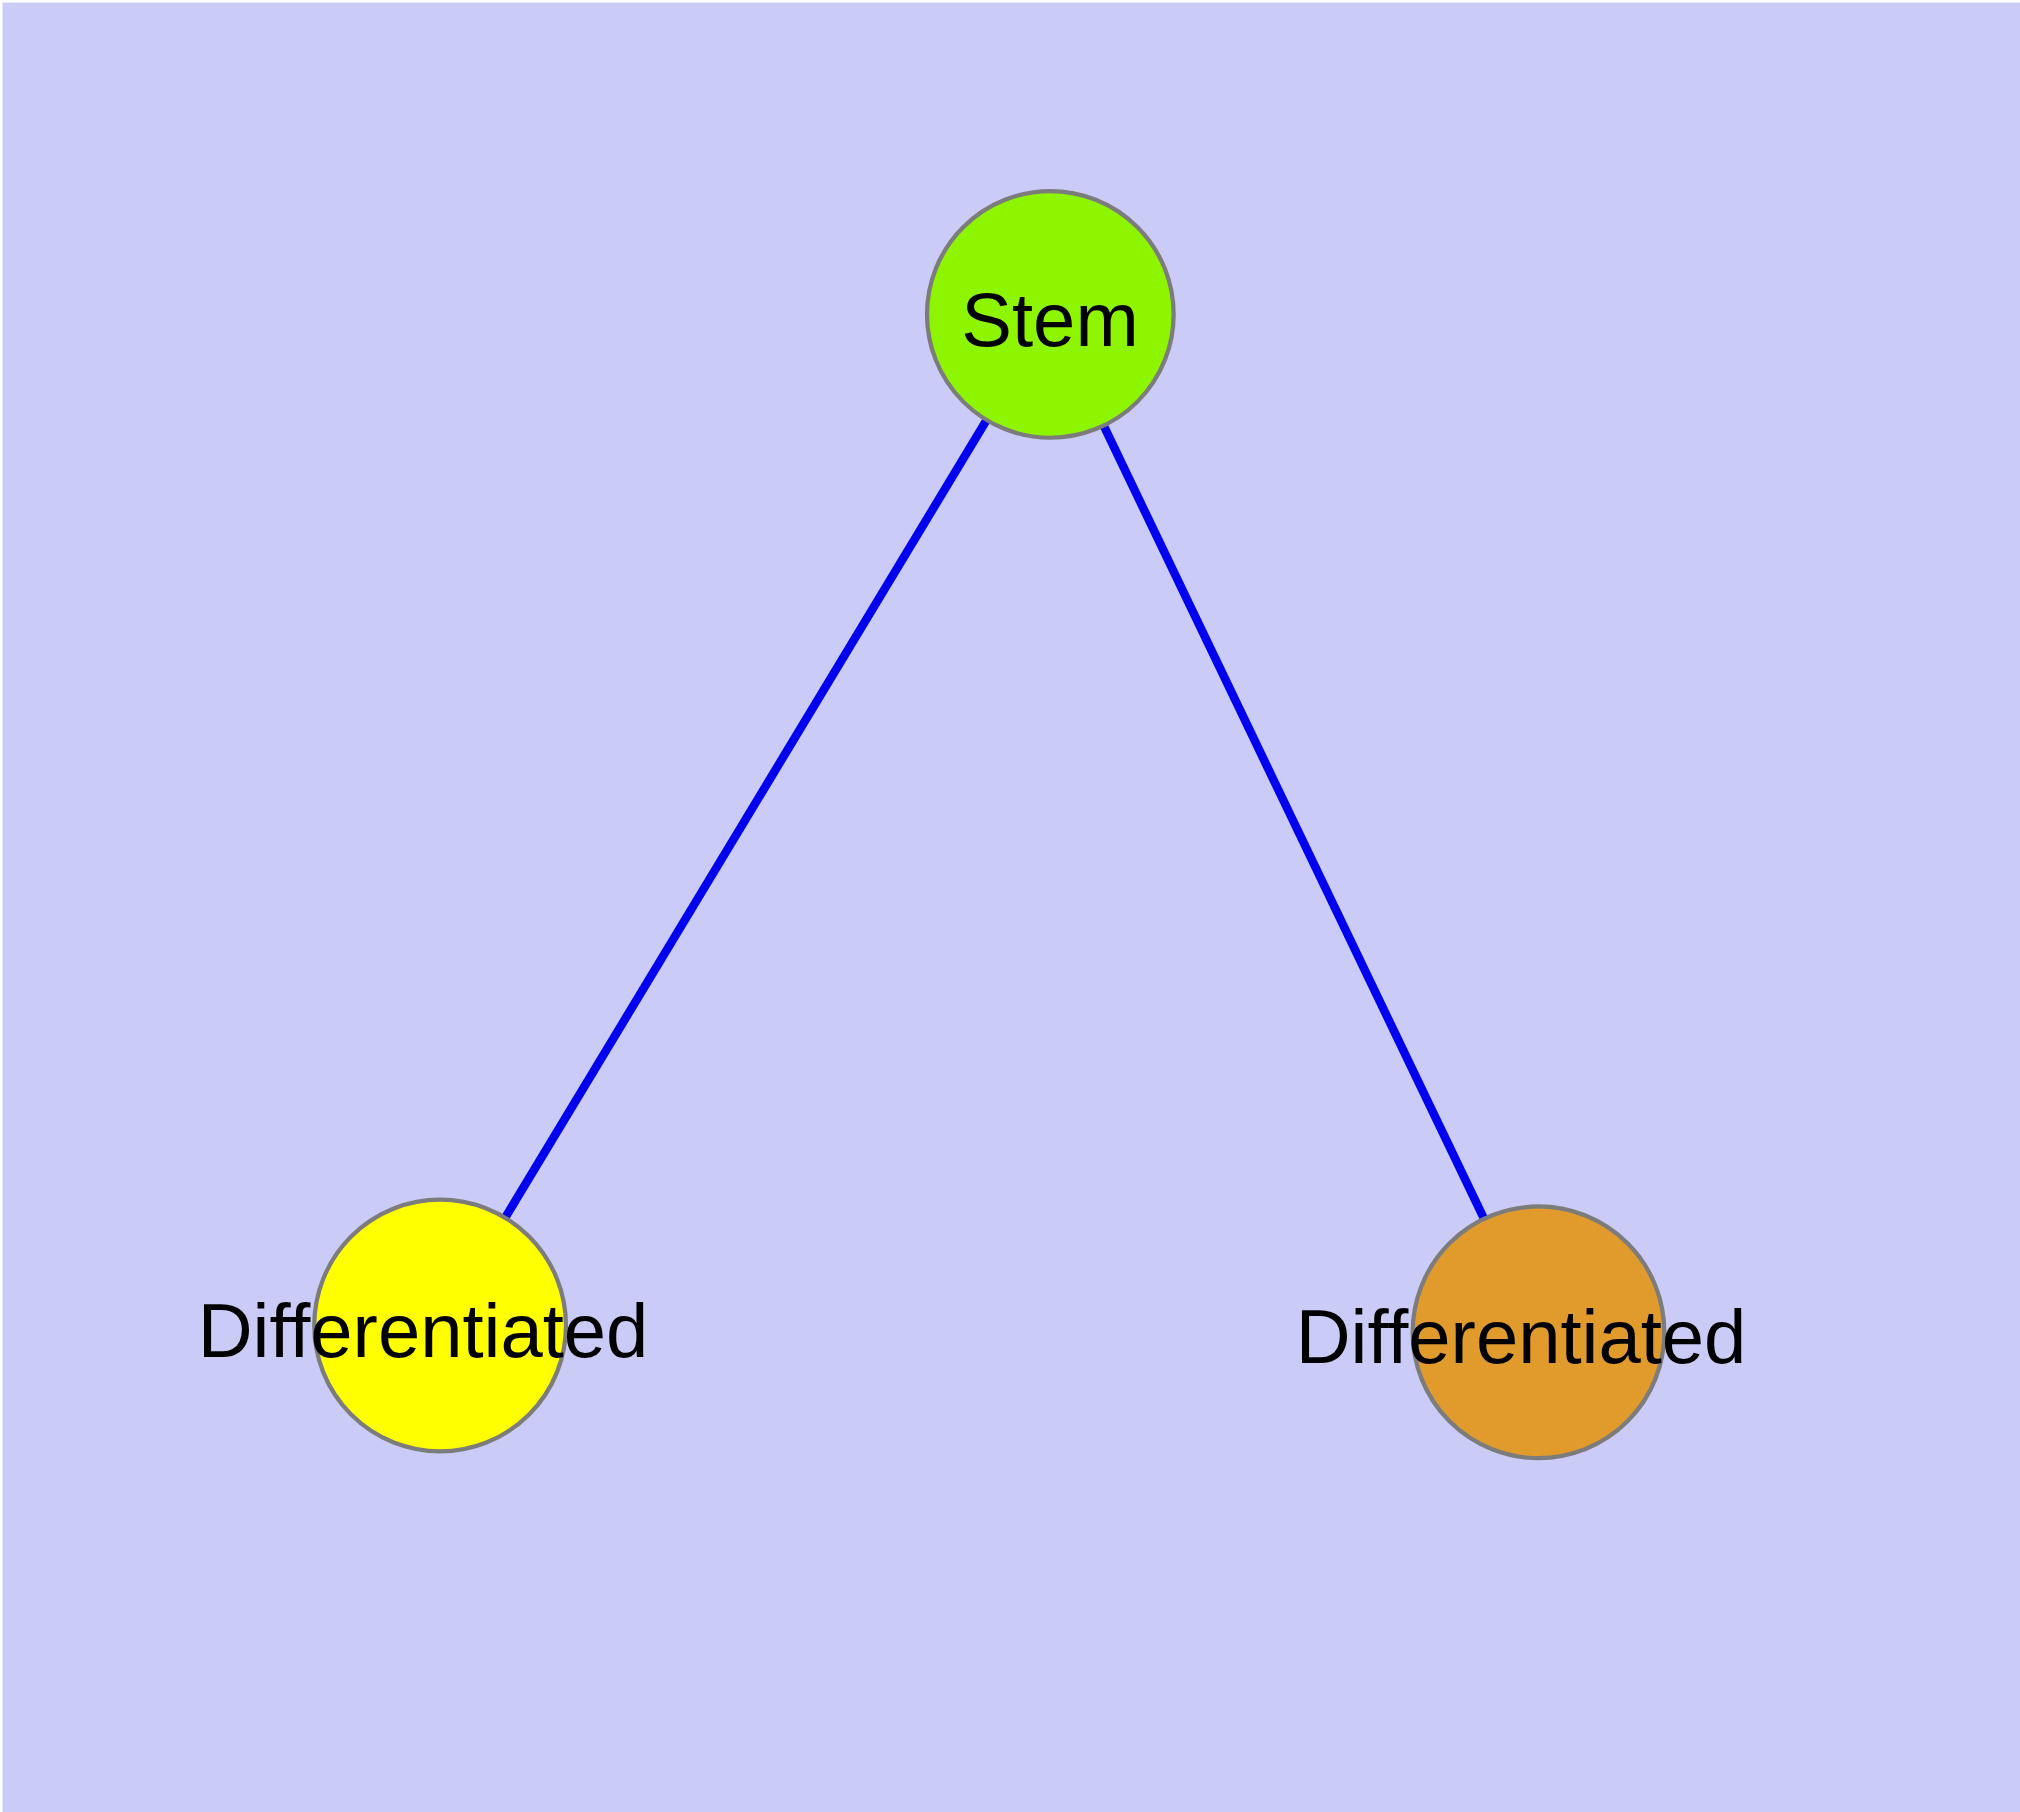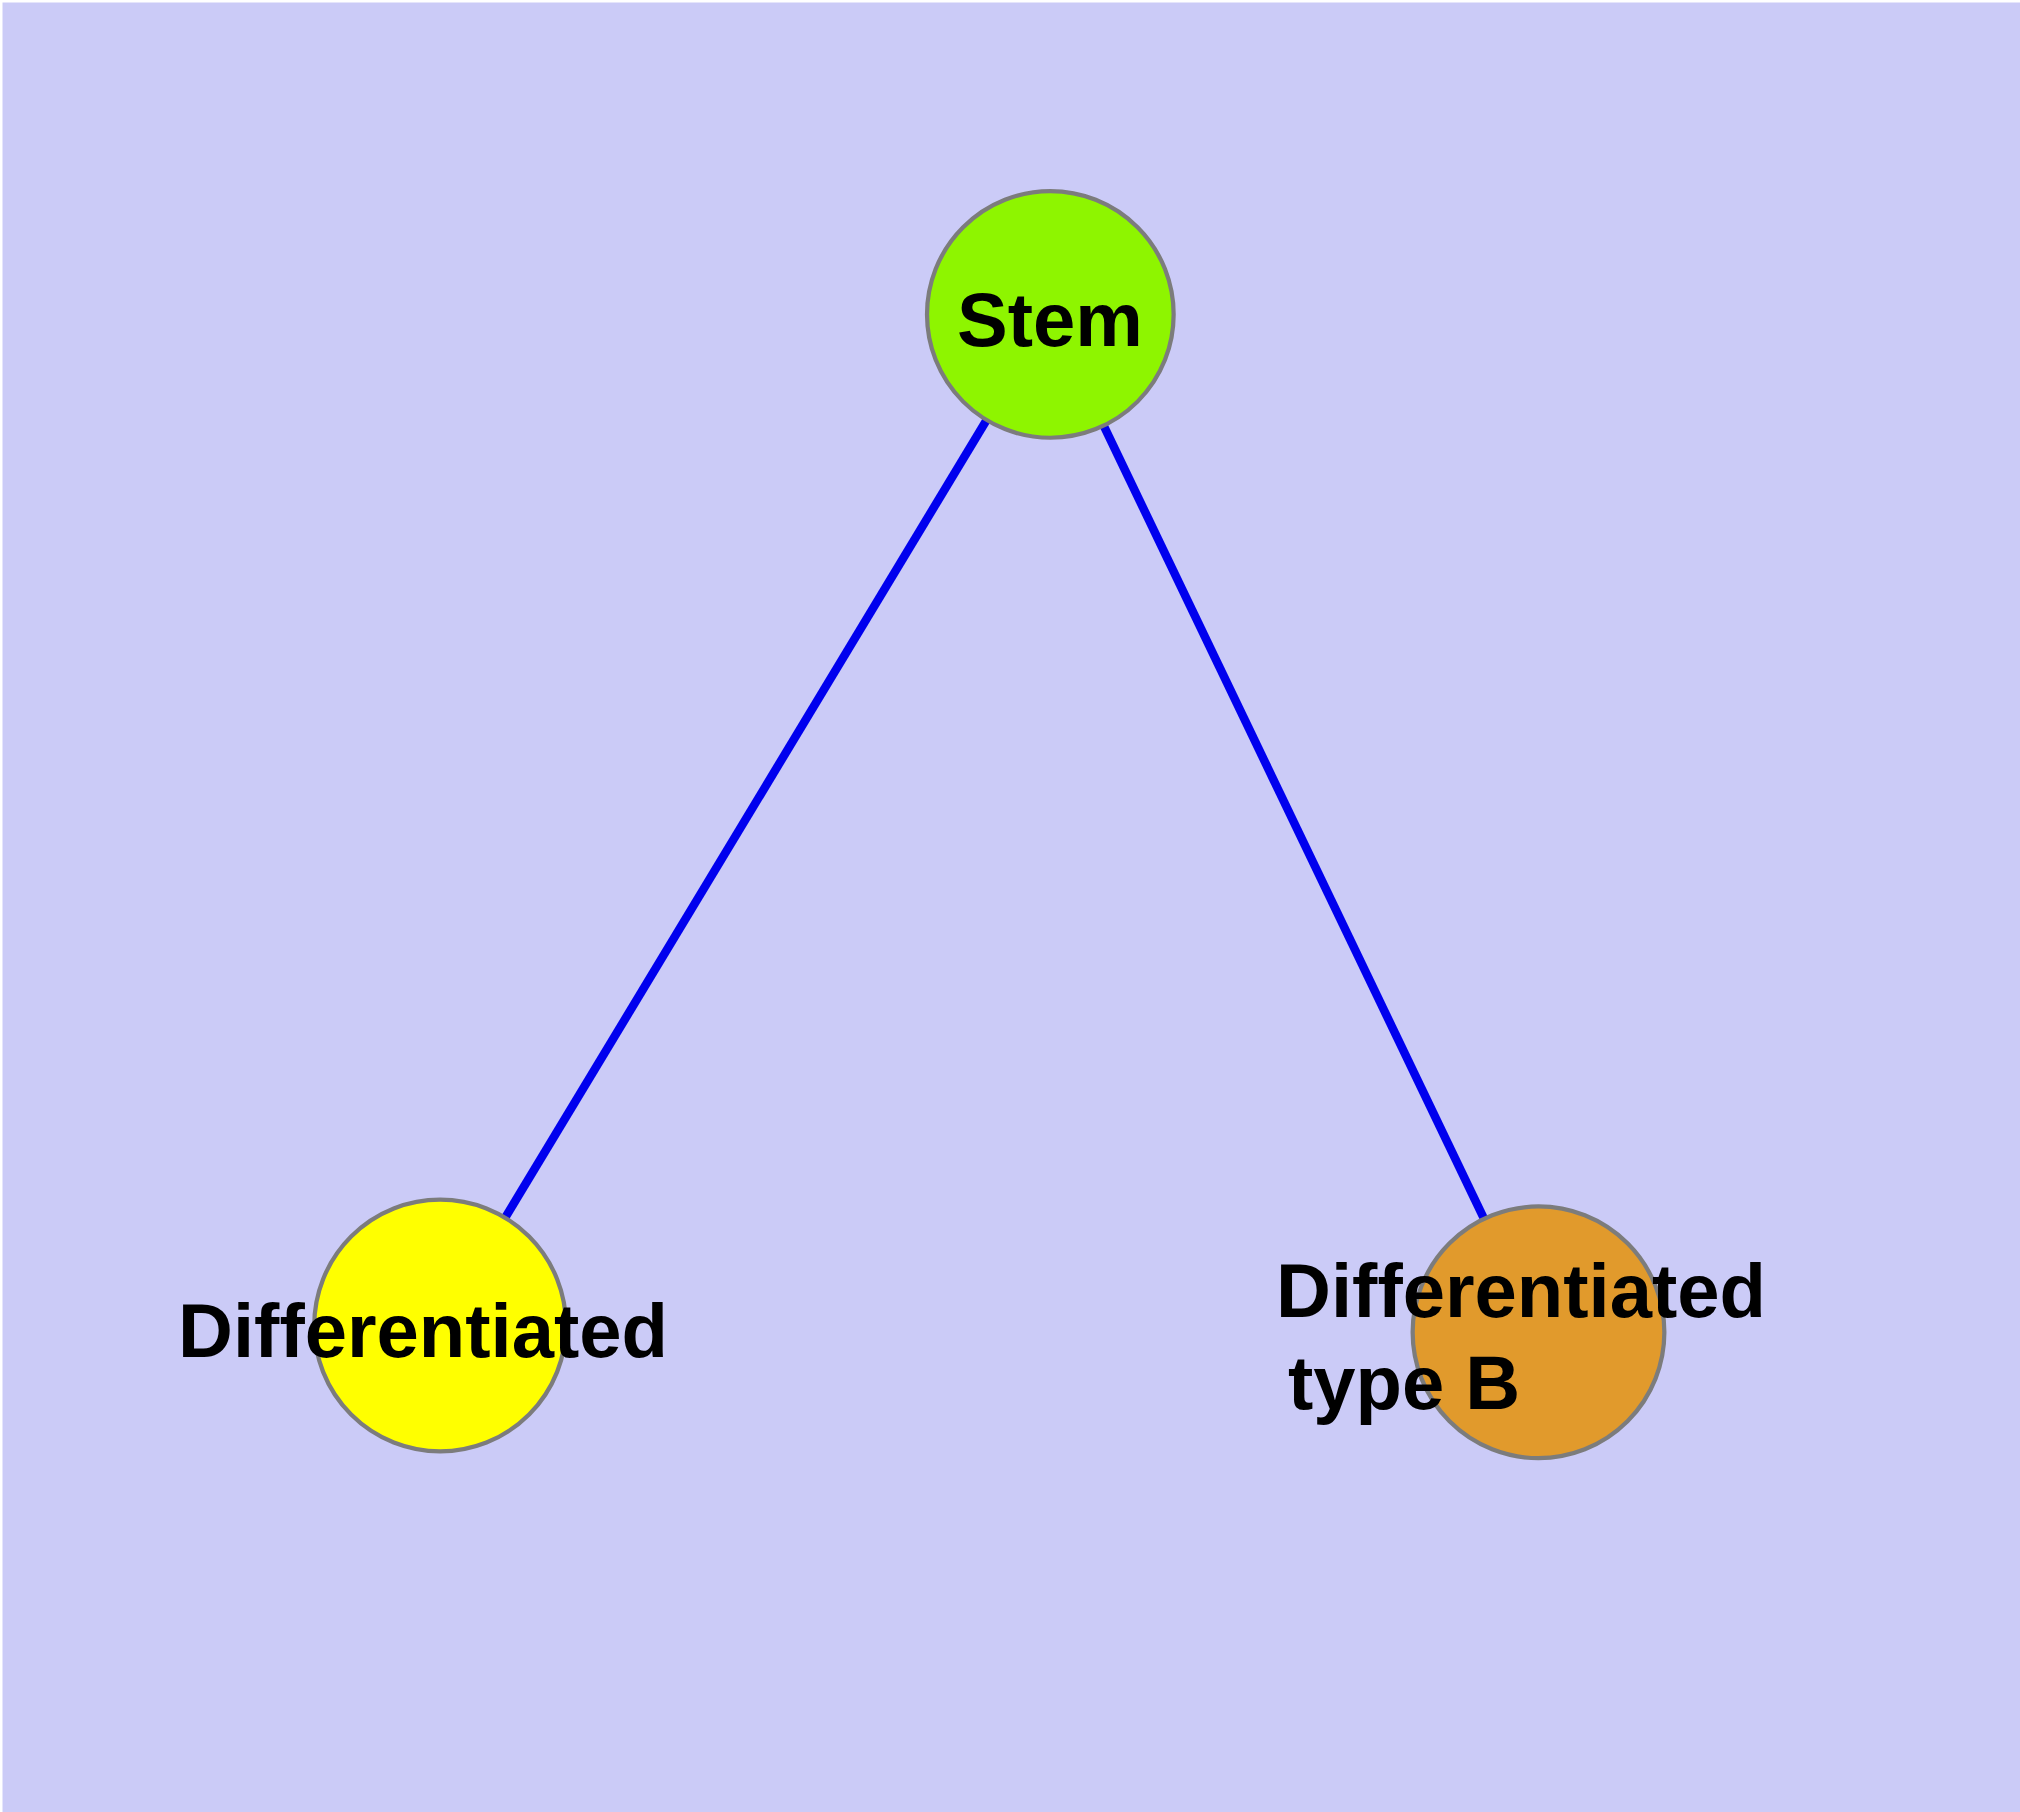--- a/index.html
+++ b/index.html
@@ -14,23 +14,23 @@
   }
   .canvas svg {
     position: absolute;
     left: 0;
     top: 0;
     display: block;
   }
   .node-label {
     position: absolute;
     transform: translate(-50%, -50%);
-    text-align: left;
+    text-align: center;
     white-space: nowrap;
-    font-weight: bold;
+    font-weight: normal;
     font-size: 76px;
     line-height: 92px;
     letter-spacing: 0px;
   }
   .node-label .label-line {
     display: block;
   }
 </style>
 </head>
 <body>
@@ -47,16 +47,15 @@
   <div class="node-label" style="left: 1050px; top: 320px; color: rgb(0, 0, 0);">
     <span class="label-line">Stem</span>
   </div>
 
   <div class="node-label" style="left: 440px; top: 1331px; color: rgb(0, 0, 0);">
     <span class="label-line" style="transform: translateX(-17px);">Differentiated</span>
   </div>
 
   <div class="node-label" style="left: 1538px; top: 1337px; color: rgb(0, 0, 0);">
     <span class="label-line" style="transform: translateX(-17px);">Differentiated</span>
-    <span class="label-line" style="transform: translateX(-5.1px);">type B</span>
   </div>
 </div>
 
 
 </body></html>

